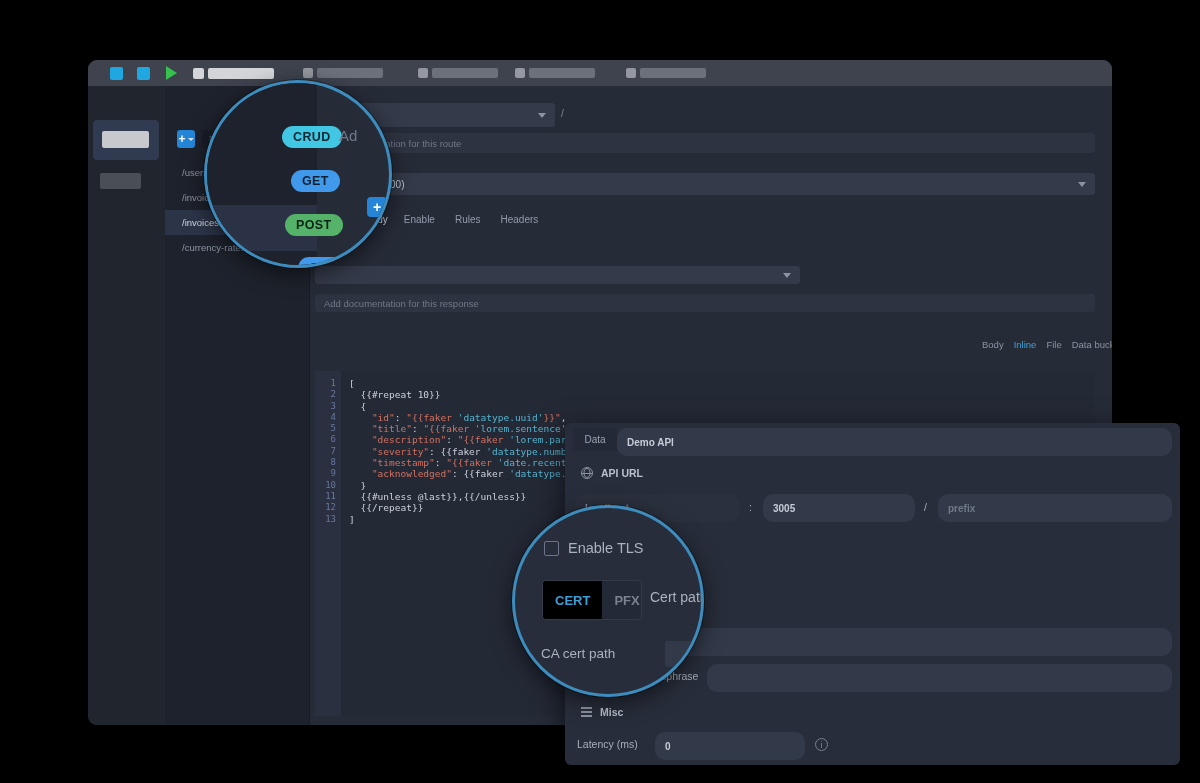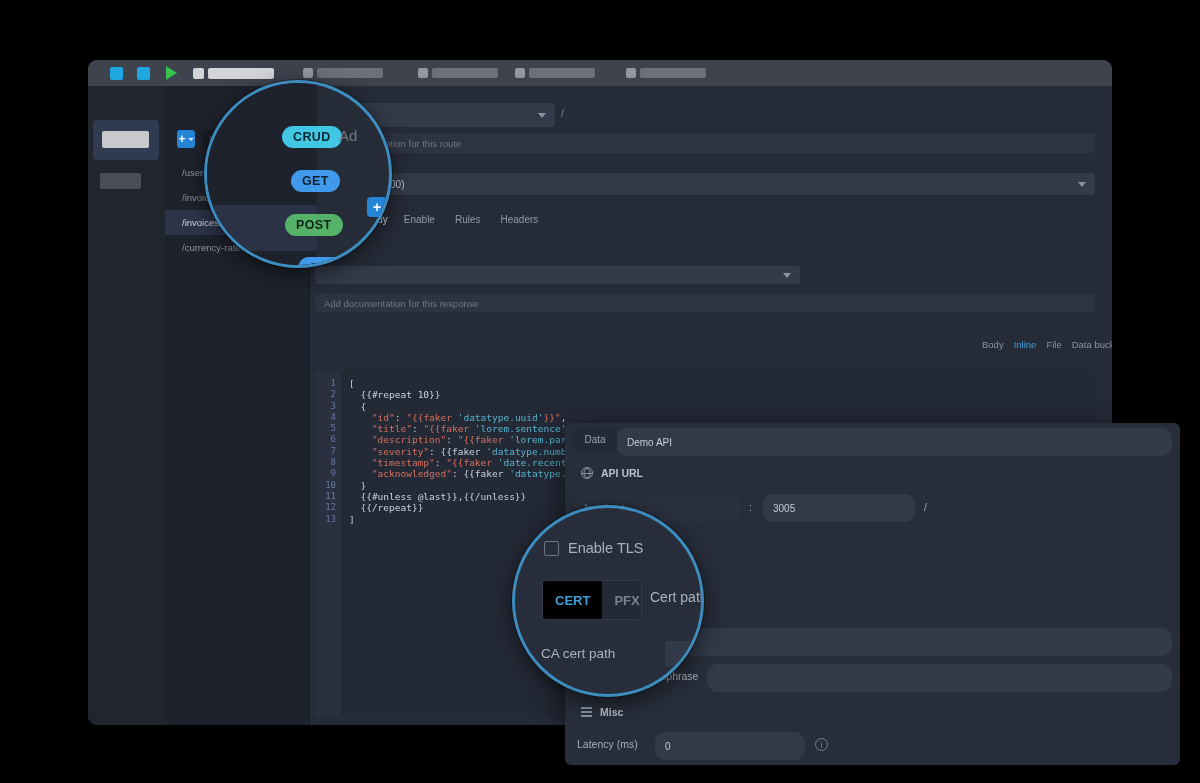--- a/index.html
+++ b/index.html
@@ -78,21 +78,21 @@
   .tk-k { color:#d4705e; }
   .tk-s { color:#d4705e; }
   .tk-q { color:#56b3cf; }
 
   
   .settings-panel { position:absolute; left:565px; top:423px; width:615px; height:342px;
                     background:#272d3a; border-radius:6px; z-index:10;
                     box-shadow:0 8px 30px rgba(0,0,0,.6); }
   .sp-label { position:absolute; color:#a6aeba; font-size:10.5px; }
   .sp-input { position:absolute; background:#323949; border:none; border-radius:10px; color:#c6cdd8;
-              font-size:10px; padding:14px 10px; }
+              font-size:10px; padding:14px 10px;font-weight:bold; }
   .sp-input::placeholder { color:#6f7988; }
   .sp-section { position:absolute; display:flex; align-items:center; gap:8px; color:#b9c1cd;
                 font-size:10.5px; font-weight:bold; }
   .name-label { position:absolute; left:8px; top:5px; width:44px; height:23px; background:#232937;
                 border-radius:3px 0 0 3px; color:#9aa3b2; font-size:10px; display:flex;
                 align-items:center; justify-content:center; }
   .globe-icon { position:relative; width:12px; height:12px; border:1.5px solid #8a93a2; border-radius:50%; }
   .globe-icon::before { content:""; position:absolute; left:50%; top:0; bottom:0; width:5px;
                         transform:translateX(-50%); border:1px solid #8a93a2; border-radius:50%; }
   .globe-icon::after { content:""; position:absolute; left:0; right:0; top:50%; height:1px; background:#8a93a2; }
@@ -261,20 +261,21 @@
 
     <div class="sp-section" style="left:16px; top:44px;">
       <span class="globe-icon"></span>
       <span>API URL</span>
     </div>
 
     <input class="sp-input" style="left: 10px; top: 71px; width: 165px; height: 25px; background: rgb(42, 48, 61); color: rgb(138, 147, 162);" value="localhost">
     <span class="sp-label" style="left:184px; top:78px;">:</span>
     <input class="sp-input" style="left: 198px; top: 71px; width: 152px; height: 25px;" value="3005">
     <span class="sp-label" style="left:359px; top:78px;">/</span>
+    <input class="sp-input" style="left: 373px; top: 71px; width: 234px; height: 25px;" placeholder="prefix">
 
     <div class="checkbox" style="position:absolute; left:12px; top:116px; width:12px; height:12px;"></div>
     <span class="sp-label" style="left:32px; top:115px;">Enable TLS</span>
 
     <div class="seg-toggle" style="left:10px; top:168px; width:62px; height:26px;">
       <span class="seg on" style="font-size:9.5px; padding:0 7px;">CERT</span>
       <span class="seg off" style="font-size:9.5px; padding:0 6px;">PFX</span>
     </div>
     <span class="sp-label" style="left:80px; top:174px;">Cert path</span>
 

